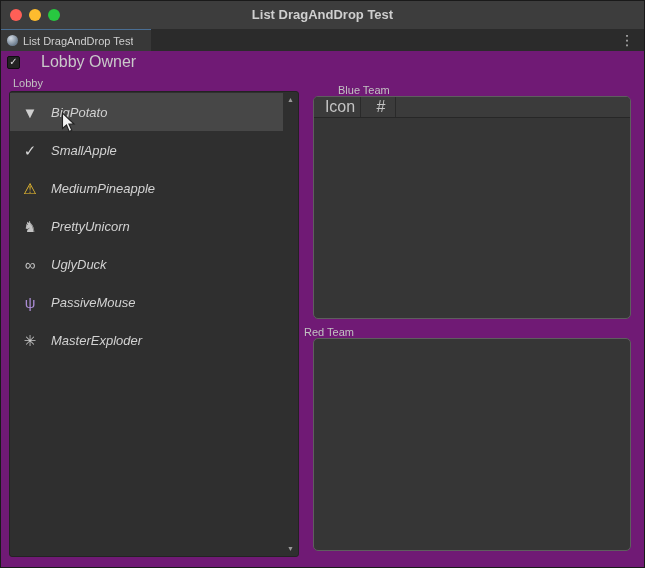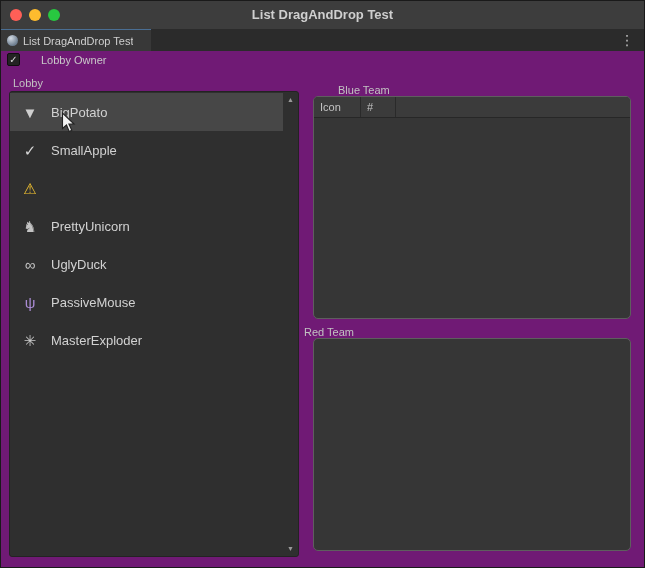--- a/index.html
+++ b/index.html
@@ -22,47 +22,47 @@
        padding:0 6px;gap:5px;}
   .tab-icon{width:11px;height:11px;border-radius:50%;flex:0 0 auto;
        background:radial-gradient(circle at 35% 30%, #d3dbe4, #6d7d8f 70%);}
   .tab-label{font-size:11px;color:#cfcfcf;white-space:nowrap;overflow:hidden;}
   .kebab{position:absolute;right:10px;top:0;line-height:22px;font-size:14px;color:#c0c0c0;cursor:default;}
   
   .checkbox-row{position:absolute;top:52px;left:6px;display:flex;align-items:center;gap:5px;}
   .checkbox{width:13px;height:13px;background:#232323;border:1px solid #0e0e0e;border-radius:2px;
        display:flex;align-items:center;justify-content:center;box-sizing:border-box;}
   .checkmark{font-size:10px;color:#dcdcdc;line-height:1;}
-  .checkbox-label{font-size:11px;color:#c9c9c9;padding-left:16px;}
+  .checkbox-label{font-size:16px;color:#c9c9c9;padding-left:16px;}
   
   .panel-label{position:absolute;font-size:11px;color:#c2c2c2;}
   .lobby-label{left:12px;top:76px;}
   .list{position:absolute;left:8px;top:90px;width:290px;height:466px;background:#2f2f2f;
        border:1px solid #232323;border-radius:3px;box-sizing:border-box;}
   .rows{position:absolute;left:0;top:1px;right:15px;}
   .row{height:38px;display:flex;align-items:center;padding-left:10px;gap:11px;
        font-size:13px;color:#d2d2d2;}
   .row.selected{background:#474747;}
   .row-icon{width:20px;text-align:center;font-size:15px;line-height:1;flex:0 0 auto;}
-  .row-label{white-space:nowrap;}
+  .row-label{white-space:nowrap;font-style:italic;}
   .scrollbar{position:absolute;right:0;top:0;bottom:0;width:15px;}
   .arrow{position:absolute;right:4px;font-size:7px;color:#9a9a9a;line-height:1;}
   .arrow.up{top:4px;}
   .arrow.down{bottom:4px;}
   
   .blue-label{left:315px;top:83px;padding-left:22px;}
   .red-label{left:303px;top:325px;}
   .team-box{position:absolute;left:312px;width:318px;border:1px solid #5e5e5e;border-radius:5px;
        box-sizing:border-box;background:#363636;}
   .blue-box{top:95px;height:223px;}
   .red-box{top:337px;height:213px;}
   .thead{display:flex;height:20px;background:#3b3b3b;border-bottom:1px solid #272727;
        border-radius:4px 4px 0 0;overflow:hidden;}
-  .hcell{font-size:11px;color:#c4c4c4;line-height:20px;padding-left:6px;
-       border-right:1px solid #2a2a2a;box-sizing:border-box;}
+  .hcell{font-size:16px;color:#c4c4c4;line-height:20px;padding-left:6px;
+       border-right:1px solid #2a2a2a;box-sizing:border-box;text-align:center;}
   .hcell.icon{width:47px;}
   .hcell.num{width:35px;}
   .hcell.name{flex:1;border-right:none;}
   
   .cursor{position:absolute;left:60px;top:111px;z-index:10;pointer-events:none;}
 </style>
 </head>
 <body>
 
 <div class="window">
@@ -97,20 +97,21 @@
     <span class="row-label">BigPotato</span>
   </div>
 
   <div class="row">
     <span class="row-icon" style="color: rgb(216, 216, 216);">✓</span>
     <span class="row-label">SmallApple</span>
   </div>
 
   <div class="row">
     <span class="row-icon" style="color: rgb(242, 194, 48);">⚠</span>
+    <span class="row-label">MediumPineapple</span>
   </div>
 
   <div class="row">
     <span class="row-icon" style="color: rgb(196, 196, 196);">♞</span>
     <span class="row-label">PrettyUnicorn</span>
   </div>
 
   <div class="row">
     <span class="row-icon" style="color: rgb(196, 196, 196);">∞</span>
     <span class="row-label">UglyDuck</span>

